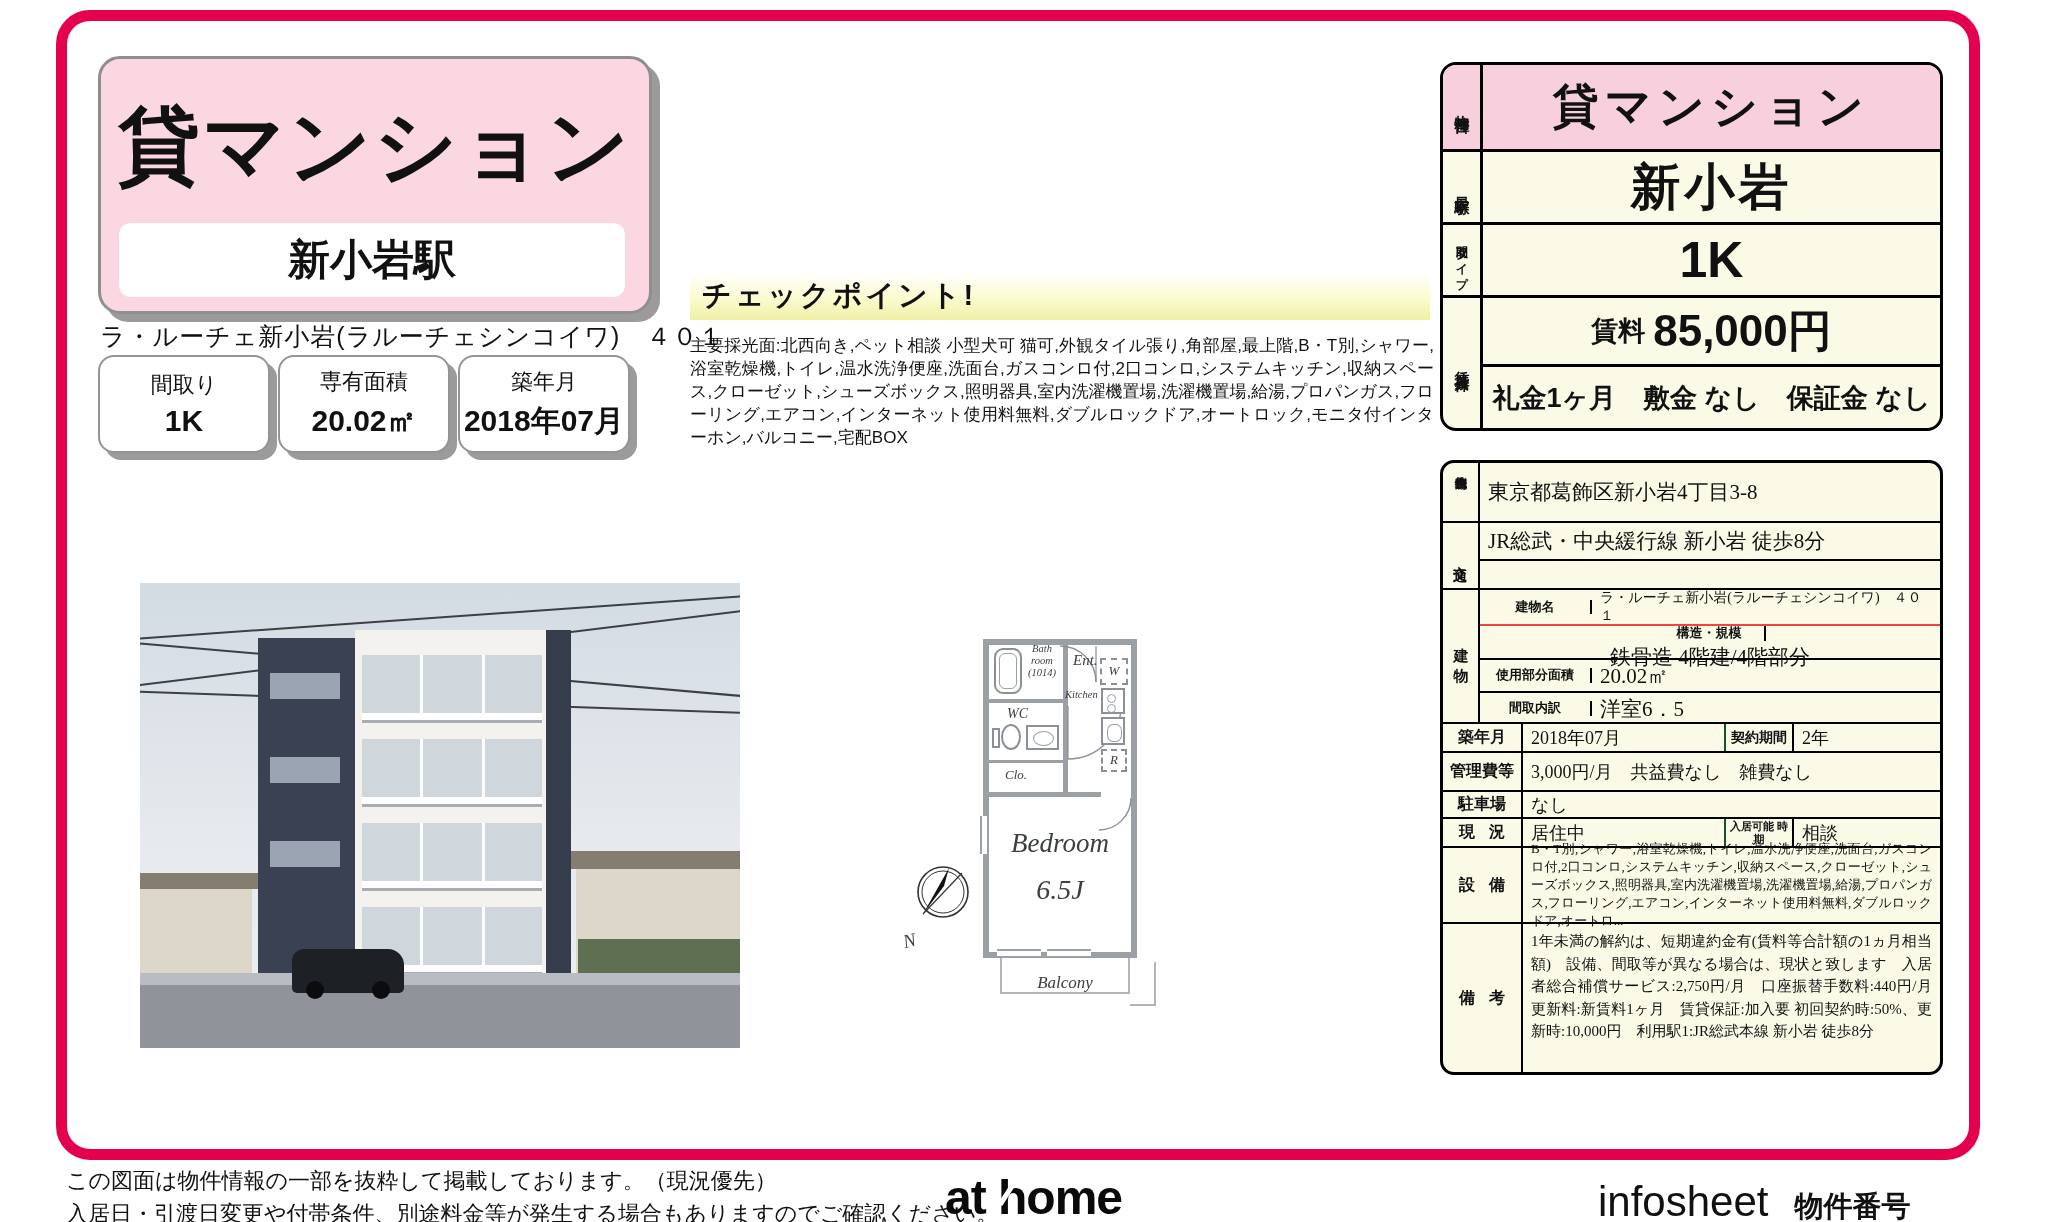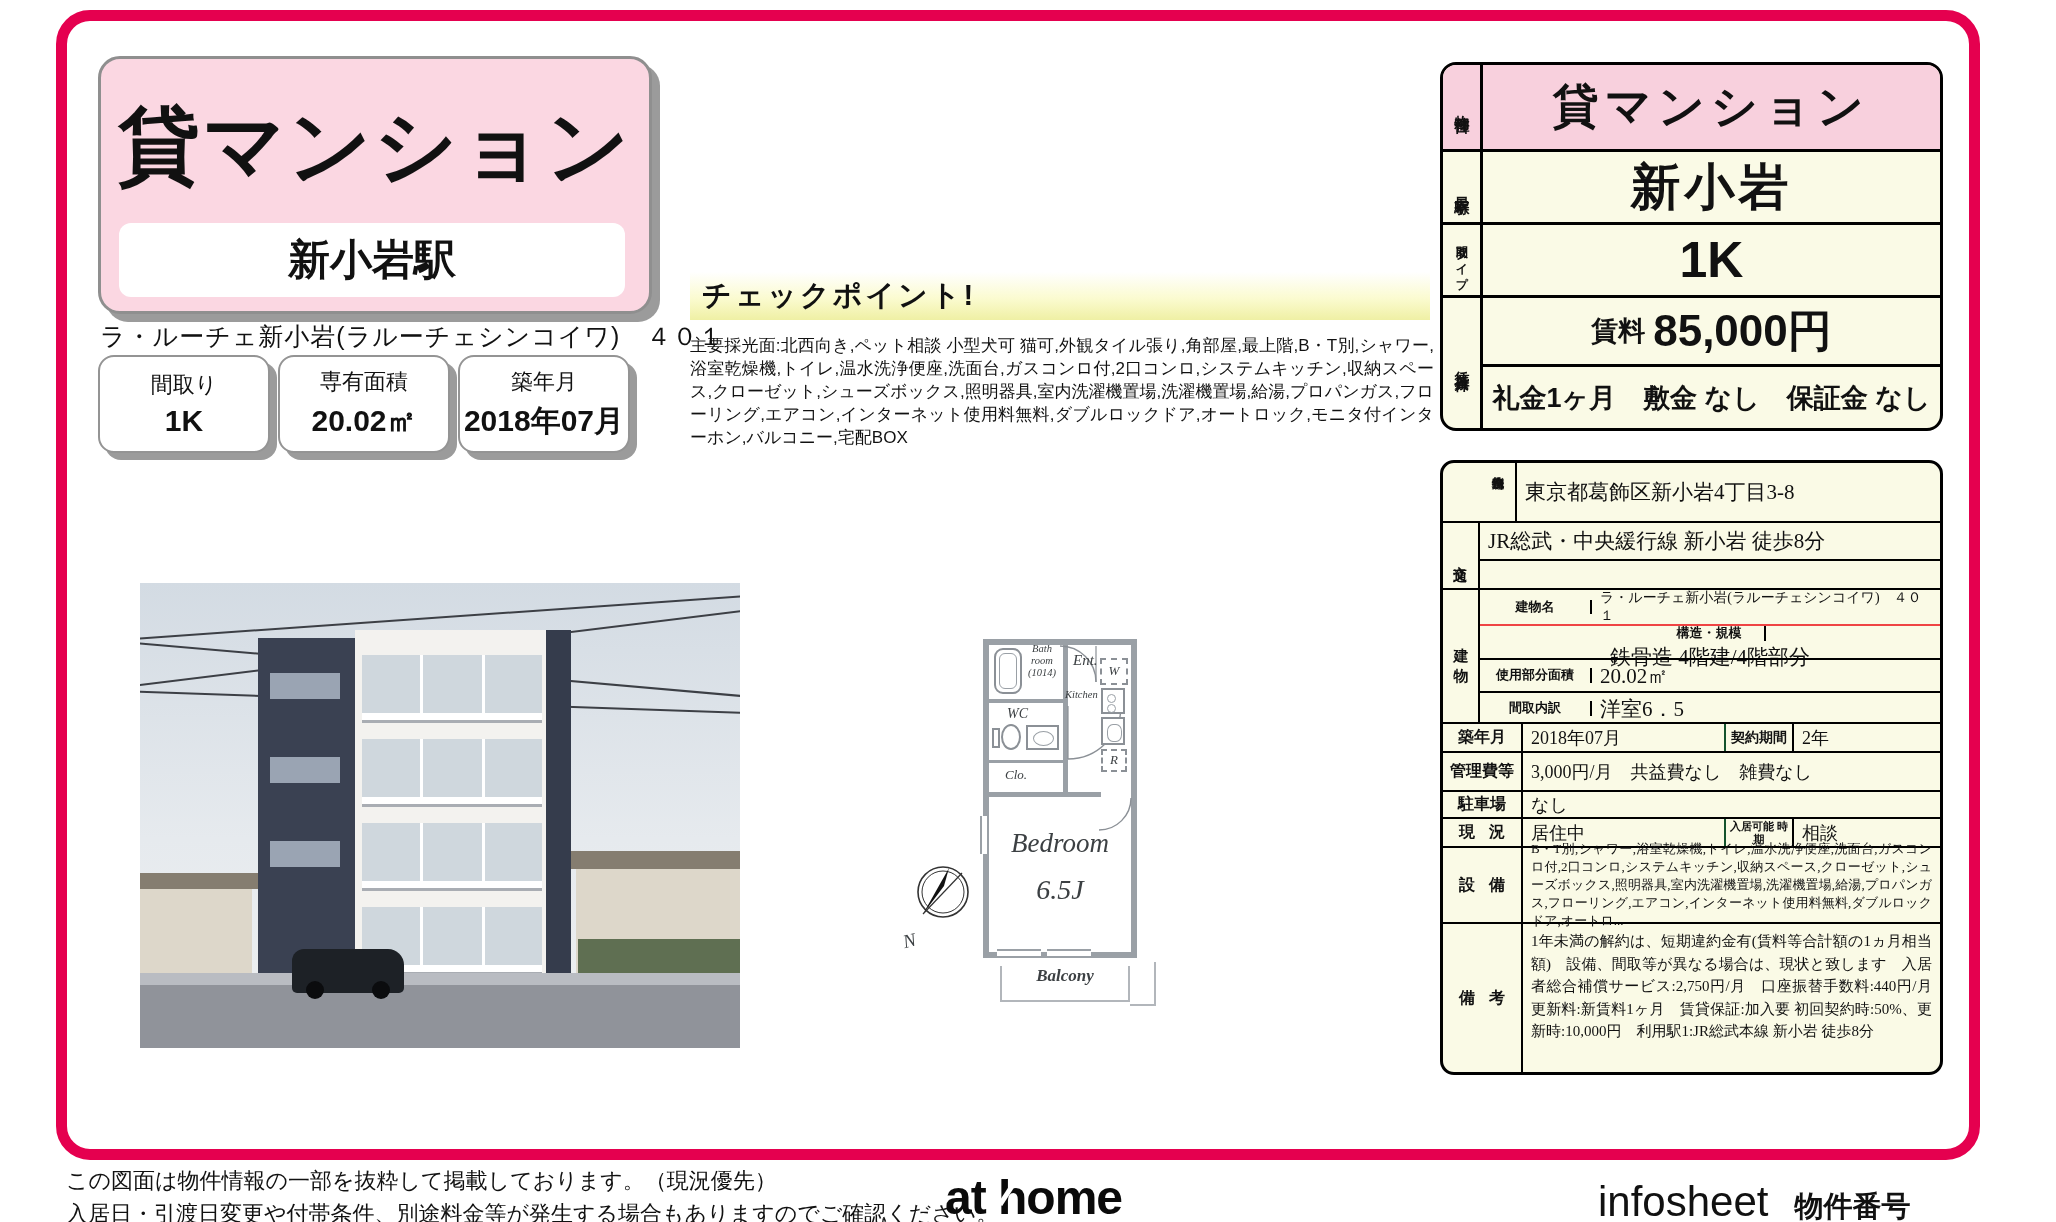--- a/index.html
+++ b/index.html
@@ -59,43 +59,43 @@
   
   #floorplan{left:895px;top:628px;width:320px;height:400px;}
   .fp{position:absolute;box-sizing:border-box;}
   #fp-outer{left:88px;top:11px;width:154px;height:319px;border:6px solid #9aa0a6;background:#fff;}
   .fp-wall{background:#9aa0a6;}
   .fp-lbl{position:absolute;font-family:"Liberation Serif","DejaVu Serif",serif;font-style:italic;
           color:#3c4043;white-space:pre-line;line-height:1.12;}
   .fp-dash{border:2px dashed #8b9096;background:#fff;display:flex;align-items:center;justify-content:center;}
   .fp-fix{border:2px solid #8b9096;background:#fff;}
   .fp-win{background:#ffffff;}
-  #fp-balcony{left:105px;top:338px;width:130px;height:36px;border:2px solid #b2b6bb;border-top:none;
-              display:flex;align-items:flex-start;justify-content:center;font-weight:bold;}
+  #fp-balcony{left:105px;top:330px;width:130px;height:36px;border:2px solid #b2b6bb;border-top:none;
+              display:flex;align-items:flex-end;justify-content:center;}
   #fp-balcony-step{left:235px;top:334px;width:26px;height:44px;border-bottom:2px solid #b2b6bb;
                    border-right:2px solid #b2b6bb;}
 
   
   #stable{left:1440px;top:62px;width:497px;background:#fafae6;border:3px solid #000;
           border-radius:16px;overflow:hidden;}
   .srow{display:flex;border-top:3px solid #000;}
   .srow:first-child{border-top:none;}
   .slbl{width:37px;border-right:3px solid #000;display:flex;align-items:center;justify-content:center;}
   .sval{flex:1;display:flex;align-items:center;justify-content:center;font-weight:bold;}
   .pinkbg{background:#f8d0dd;}
   .vtext{writing-mode:vertical-rl;text-orientation:upright;font-weight:bold;letter-spacing:2px;}
   #rent-row-col{flex:1;display:flex;flex-direction:column;}
   #rent-top{height:66px;display:flex;align-items:center;justify-content:center;border-bottom:3px solid #000;gap:8px;}
   #rent-bottom{flex:1;display:flex;align-items:center;justify-content:center;font-size:27px;font-weight:bold;}
 
   
   #dtable{left:1440px;top:460px;width:497px;background:#fafae6;border:3px solid #000;
           border-radius:14px;overflow:hidden;font-size:18px;}
   .drow{display:flex;border-top:2px solid #000;align-items:stretch;box-sizing:border-box;}
-  .drow:first-child{border-top:none;padding-left:37px;}
+  .drow:first-child{border-top:none;}
   .dlbl{display:flex;align-items:center;justify-content:center;font-weight:bold;box-sizing:border-box;
         border-right:2px solid #000;flex-shrink:0;}
   .w36{width:37px;}
   .w78{width:80px;font-size:16px;}
   .dval{flex:1;display:flex;align-items:center;padding:2px 8px;box-sizing:border-box;}
   .vwrap{writing-mode:vertical-rl;text-orientation:upright;font-size:12px;line-height:15px;
          height:50px;font-weight:bold;}
   .subcol{flex:1;display:flex;flex-direction:column;}
   .subrow{display:flex;align-items:center;box-sizing:border-box;}
   .bsub{width:112px;border-right:2px solid #000;display:flex;align-items:center;justify-content:center;

